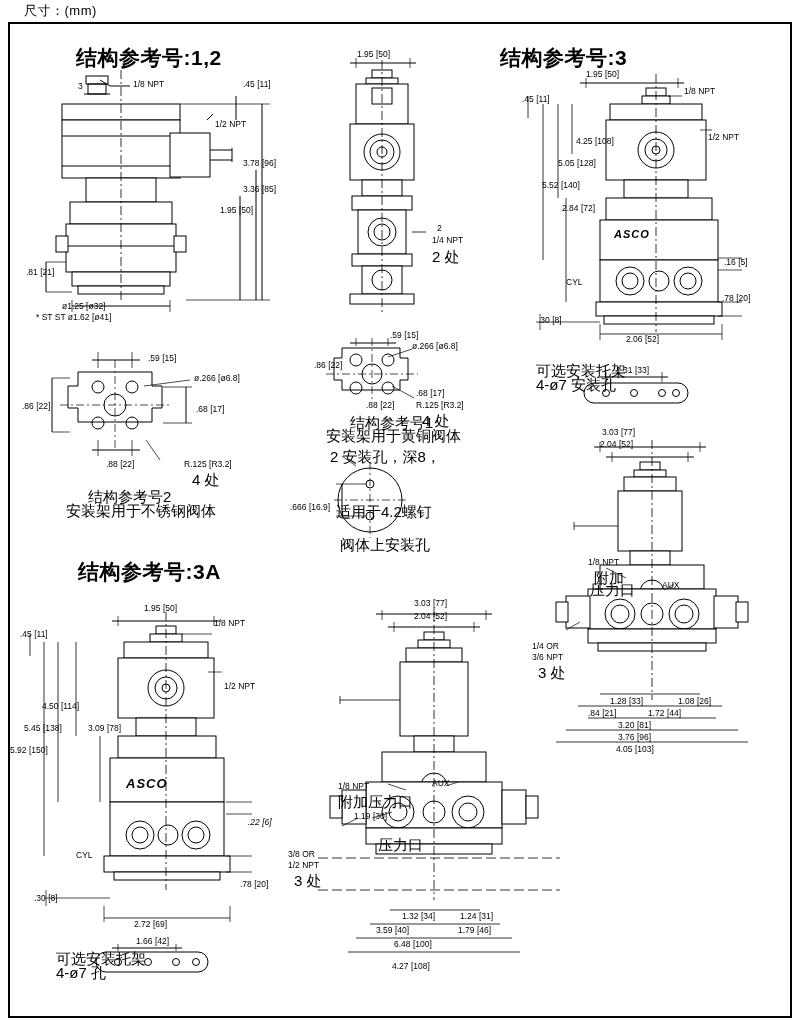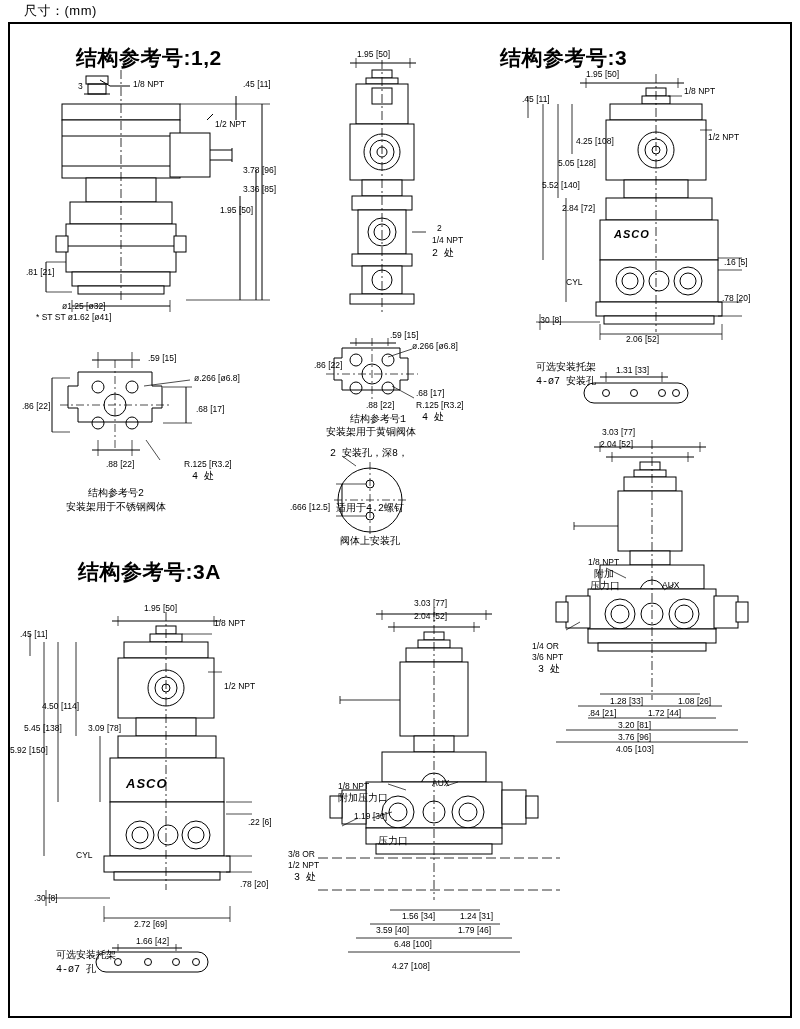--- a/index.html
+++ b/index.html
@@ -15,21 +15,21 @@
     position:absolute;left:8px;top:2px;font-size:13px;letter-spacing:0.5px;margin-left:16px;
   }
   .frame{
     position:absolute;left:8px;top:22px;width:784px;height:996px;
     border:2px solid #000;box-sizing:border-box;
   }
   .sect-title{
     position:absolute;font-size:21px;font-weight:bold;letter-spacing:0.5px;
   }
   .lbl{position:absolute;font-size:8.5px;line-height:1.12;white-space:pre;}
-  .cn{font-size:10px;line-height:1.25;white-space:pre;position:absolute;font-family:Liberation Mono, monospace;}
+  .cn{font-size:15px;line-height:1.25;white-space:pre;position:absolute;}
   .asco{
     position:absolute;font-weight:bold;font-style:italic;letter-spacing:1px;
     font-family:"Liberation Sans", sans-serif;
   }
   svg{position:absolute;left:0;top:0;overflow:visible;}
 </style>
 </head>
 <body>
 
 <div id="page">
@@ -87,21 +87,21 @@
       <line x1="72" y1="300" x2="72" y2="312" stroke-width="0.7"></line>
       <line x1="170" y1="300" x2="170" y2="312" stroke-width="0.7"></line>
       <line x1="72" y1="306" x2="170" y2="306"></line>
     </g>
   </svg>
 
   <div class="lbl" style="left:78px;top:82px;">3</div>
   <div class="lbl" style="left:133px;top:80px;">1/8 NPT</div>
   <div class="lbl" style="left:243px;top:80px;">.45 [11]</div>
   <div class="lbl" style="left:215px;top:120px;">1/2 NPT</div>
-  <div class="lbl" style="left:243px;top:159px;margin-top:7px;">3.78 [96]</div>
+  <div class="lbl" style="left:243px;top:159px;">3.78 [96]</div>
   <div class="lbl" style="left:243px;top:185px;">3.36 [85]</div>
   <div class="lbl" style="left:220px;top:206px;">1.95 [50]</div>
   <div class="lbl" style="left:26px;top:268px;">.81 [21]</div>
   <div class="lbl" style="left:62px;top:302px;">ø1.25 [ø32]</div>
   <div class="lbl" style="left:36px;top:313px;">* ST ST ø1.62 [ø41]</div>
 
   <svg width="800" height="1029">
     <g stroke="#000" fill="none" stroke-width="1">
       <line x1="356" y1="68" x2="356" y2="58" stroke-width="0.7"></line>
       <line x1="410" y1="68" x2="410" y2="58" stroke-width="0.7"></line>
@@ -205,21 +205,21 @@
       <line x1="370" y1="462" x2="370" y2="538" stroke-dasharray="8 3 2 3" stroke-width="0.7"></line>
       <line x1="334" y1="500" x2="406" y2="500" stroke-dasharray="8 3 2 3" stroke-width="0.7"></line>
       <line x1="342" y1="484" x2="342" y2="516"></line>
       <line x1="336" y1="484" x2="366" y2="484" stroke-width="0.7"></line>
       <line x1="336" y1="516" x2="366" y2="516" stroke-width="0.7"></line>
       <path d="M356 466 l-14 -10" stroke-width="0.7"></path>
     </g>
   </svg>
   <div class="cn" style="left:330px;top:448px;">2 安装孔，深8，</div>
   <div class="cn" style="left:336px;top:460px;margin-top:43px;">适用于4.2螺钉</div>
-  <div class="lbl" style="left:290px;top:503px;">.666 [12.5]</div>
+  <div class="lbl" style="left:290px;top:503px;">.666 [16.9]</div>
   <div class="cn" style="left:340px;top:536px;">阀体上安装孔</div>
 
   <svg width="800" height="1029">
     <g stroke="#000" fill="none" stroke-width="1">
 
       <line x1="586" y1="88" x2="586" y2="78" stroke-width="0.7"></line>
       <line x1="678" y1="88" x2="678" y2="78" stroke-width="0.7"></line>
       <line x1="580" y1="83" x2="684" y2="83"></line>
 
       <rect x="646" y="88" width="20" height="8" fill="#fff"></rect>
@@ -414,21 +414,21 @@
   <div class="asco" style="left:126px;top:776px;font-size:13px;">ASCO</div>
 
   <div class="lbl" style="left:144px;top:604px;">1.95 [50]</div>
   <div class="lbl" style="left:214px;top:619px;">1/8 NPT</div>
   <div class="lbl" style="left:20px;top:630px;">.45 [11]</div>
   <div class="lbl" style="left:224px;top:682px;">1/2 NPT</div>
   <div class="lbl" style="left:42px;top:702px;">4.50 [114]</div>
   <div class="lbl" style="left:24px;top:724px;">5.45 [138]</div>
   <div class="lbl" style="left:88px;top:724px;">3.09 [78]</div>
   <div class="lbl" style="left:10px;top:746px;">5.92 [150]</div>
-  <div class="lbl" style="left:248px;top:818px;">.22 [6]</div>
+  <div class="lbl" style="left:248px;top:818px;font-style:italic;">.22 [6]</div>
   <div class="lbl" style="left:76px;top:851px;">CYL</div>
   <div class="lbl" style="left:240px;top:880px;">.78 [20]</div>
   <div class="lbl" style="left:34px;top:894px;">.30 [8]</div>
   <div class="lbl" style="left:134px;top:920px;">2.72 [69]</div>
   <div class="lbl" style="left:136px;top:937px;">1.66 [42]</div>
 
   <svg width="800" height="1029">
     <g stroke="#000" fill="none" stroke-width="1">
       <path d="M106 952 h92 a10 10 0 0 1 0 20 h-92 a10 10 0 0 1 0 -20 z"></path>
       <circle cx="118" cy="962" r="3.5"></circle>
@@ -496,20 +496,20 @@
   <div class="lbl" style="left:414px;top:599px;">3.03 [77]</div>
   <div class="lbl" style="left:414px;top:612px;">2.04 [52]</div>
   <div class="lbl" style="left:338px;top:782px;">1/8 NPT</div>
   <div class="cn" style="left:338px;top:793px;">附加压力口</div>
   <div class="lbl" style="left:432px;top:779px;">AUX</div>
   <div class="cn" style="left:378px;top:836px;">压力口</div>
   <div class="lbl" style="left:288px;top:850px;">3/8 OR</div>
   <div class="lbl" style="left:288px;top:861px;">1/2 NPT</div>
   <div class="cn" style="left:294px;top:872px;">3 处</div>
   <div class="lbl" style="left:354px;top:812px;">1.19 [30]</div>
-  <div class="lbl" style="left:402px;top:912px;">1.56 [34]</div>
+  <div class="lbl" style="left:402px;top:912px;">1.32 [34]</div>
   <div class="lbl" style="left:460px;top:912px;">1.24 [31]</div>
   <div class="lbl" style="left:376px;top:926px;">3.59 [40]</div>
   <div class="lbl" style="left:458px;top:926px;">1.79 [46]</div>
   <div class="lbl" style="left:394px;top:940px;">6.48 [100]</div>
   <div class="lbl" style="left:392px;top:954px;margin-top:8px;">4.27 [108]</div>
 
 </div>
 
 </body></html>

